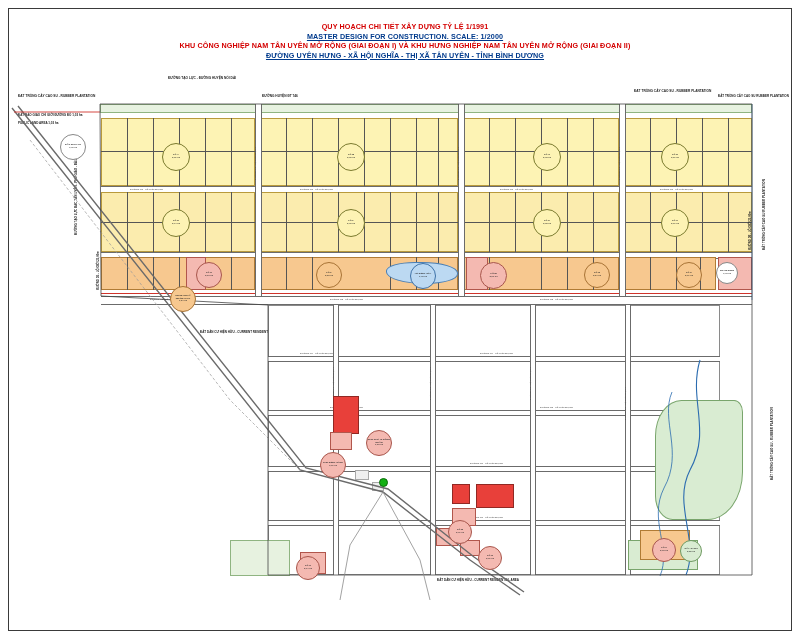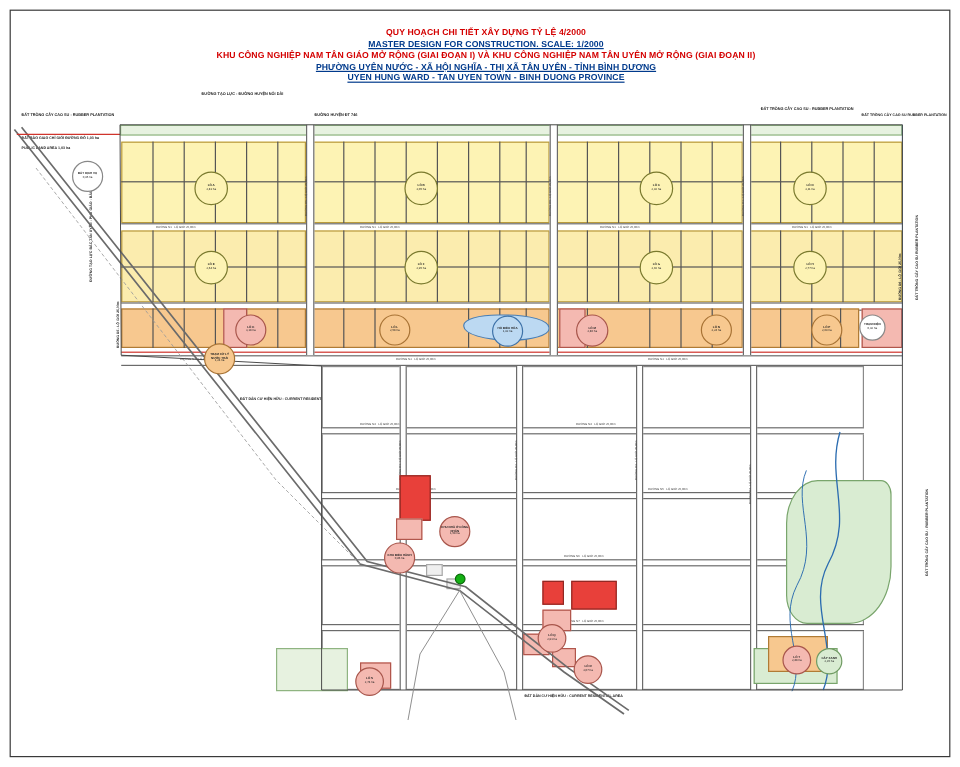--- a/index.html
+++ b/index.html
@@ -62,25 +62,24 @@
   svg.overlay{position:absolute;left:0;top:0;width:800px;height:639px;pointer-events:none;}
 </style>
 </head>
 <body>
 
 <div id="map">
 
   <div class="frame"></div>
 
   <div class="titleblock">
-    <div class="t-line t-red">QUY HOẠCH CHI TIẾT XÂY DỰNG TỶ LỆ 4/2000</div>
+    <div class="t-line t-red">QUY HOẠCH CHI TIẾT XÂY DỰNG TỶ LỆ 1/1991</div>
     <div class="t-line t-blue">MASTER DESIGN FOR CONSTRUCTION. SCALE: 1/2000</div>
-    <div class="t-line t-red">KHU CÔNG NGHIỆP NAM TÂN GIÁO MỞ RỘNG (GIAI ĐOẠN I) VÀ KHU CÔNG NGHIỆP NAM TÂN UYÊN MỞ RỘNG (GIAI ĐOẠN II)</div>
-    <div class="t-line t-blue">PHƯỜNG UYÊN NƯỚC - XÃ HỘI NGHĨA - THỊ XÃ TÂN UYÊN - TỈNH BÌNH DƯƠNG</div>
-    <div class="t-line t-blue">UYEN HUNG WARD - TAN UYEN TOWN - BINH DUONG PROVINCE</div>
+    <div class="t-line t-red">KHU CÔNG NGHIỆP NAM TÂN UYÊN MỞ RỘNG (GIAI ĐOẠN I) VÀ KHU HƯNG NGHIỆP NAM TÂN UYÊN MỞ RỘNG (GIAI ĐOẠN II)</div>
+    <div class="t-line t-blue">ĐƯỜNG UYÊN HƯNG - XÃ HỘI NGHĨA - THỊ XÃ TÂN UYÊN - TỈNH BÌNH DƯƠNG</div>
   </div>
 
   <div class="lbl-out" style="left:18px;top:94px;font-size:3.2px;">ĐẤT TRỒNG CÂY CAO SU - RUBBER PLANTATION</div>
   <div class="lbl-out" style="left:168px;top:76px;font-size:3.2px;">ĐƯỜNG TẠO LỰC - ĐƯỜNG HUYỆN NỐI DÀI</div>
   <div class="lbl-out" style="left:262px;top:94px;font-size:3.2px;">ĐƯỜNG HUYỆN ĐT 746</div>
   <div class="lbl-out" style="left:634px;top:89px;font-size:3.2px;">ĐẤT TRỒNG CÂY CAO SU - RUBBER PLANTATION</div>
   <div class="lbl-out" style="left:718px;top:94px;font-size:3.0px;">ĐẤT TRỒNG CÂY CAO SU RUBBER PLANTATION</div>
 
   <div class="lbl-out" style="left:18px;top:113px;font-size:3.0px;">ĐẤT BẢO GIAO CHỈ GIỚI ĐƯỜNG ĐỎ  1,03 ha</div>
   <div class="lbl-out" style="left:18px;top:121px;font-size:3.0px;">PUBLIC LAND AREA 1,03 ha</div>

